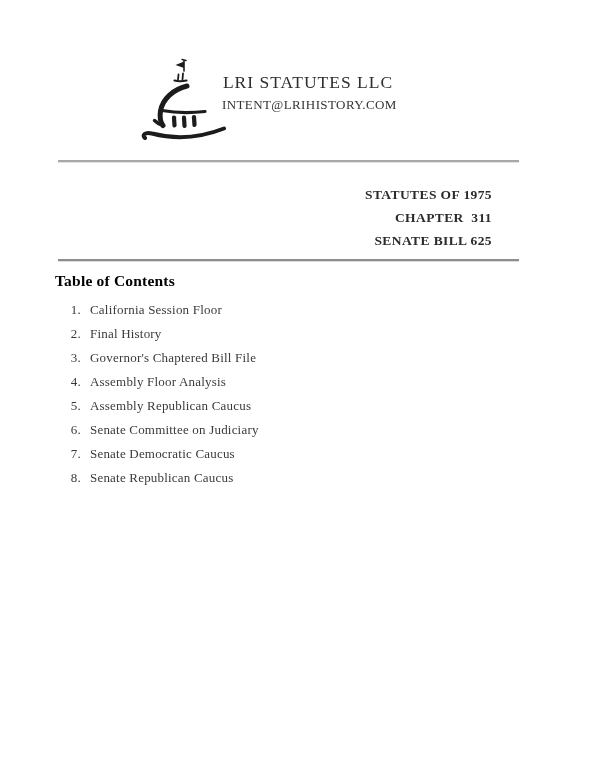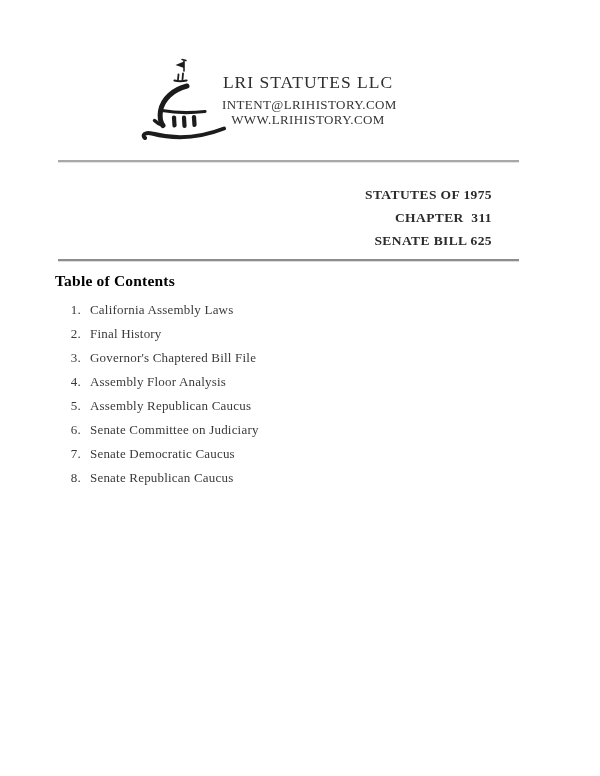--- a/index.html
+++ b/index.html
@@ -131,40 +131,39 @@
       <path d="M57,59 L57.5,67" stroke-width="4.2"></path>
 
       <path d="M8,80 C4.5,77.5 8,73.5 15,75.5 C38,81.5 64,79.5 87,70.5" stroke-width="4"></path>
     </svg>
   </div>
 
   <div class="company-block">
     <div class="company-name">LRI STATUTES LLC</div>
     <div class="company-contact">
       <div>INTENT@LRIHISTORY.COM</div>
-      <div>WWW.LRIHISTORY.COM</div>
     </div>
   </div>
 
   <div class="rule rule-1"></div>
 
   <div class="ref-block">
     <div class="ref-line">STATUTES OF 1975</div>
     <div class="ref-line">CHAPTER  311</div>
     <div class="ref-line">SENATE BILL 625</div>
   </div>
 
   <div class="rule rule-2"></div>
 
   <div class="toc-title">Table of Contents</div>
 
   <div class="toc-list">
     <div class="toc-row">
       <span class="toc-num">1.</span>
-      <span class="toc-label">California Assembly Laws</span>
+      <span class="toc-label">California Session Floor</span>
     </div>
     <div class="toc-row">
       <span class="toc-num">2.</span>
       <span class="toc-label">Final History</span>
     </div>
     <div class="toc-row">
       <span class="toc-num">3.</span>
       <span class="toc-label">Governor's Chaptered Bill File</span>
     </div>
     <div class="toc-row">

